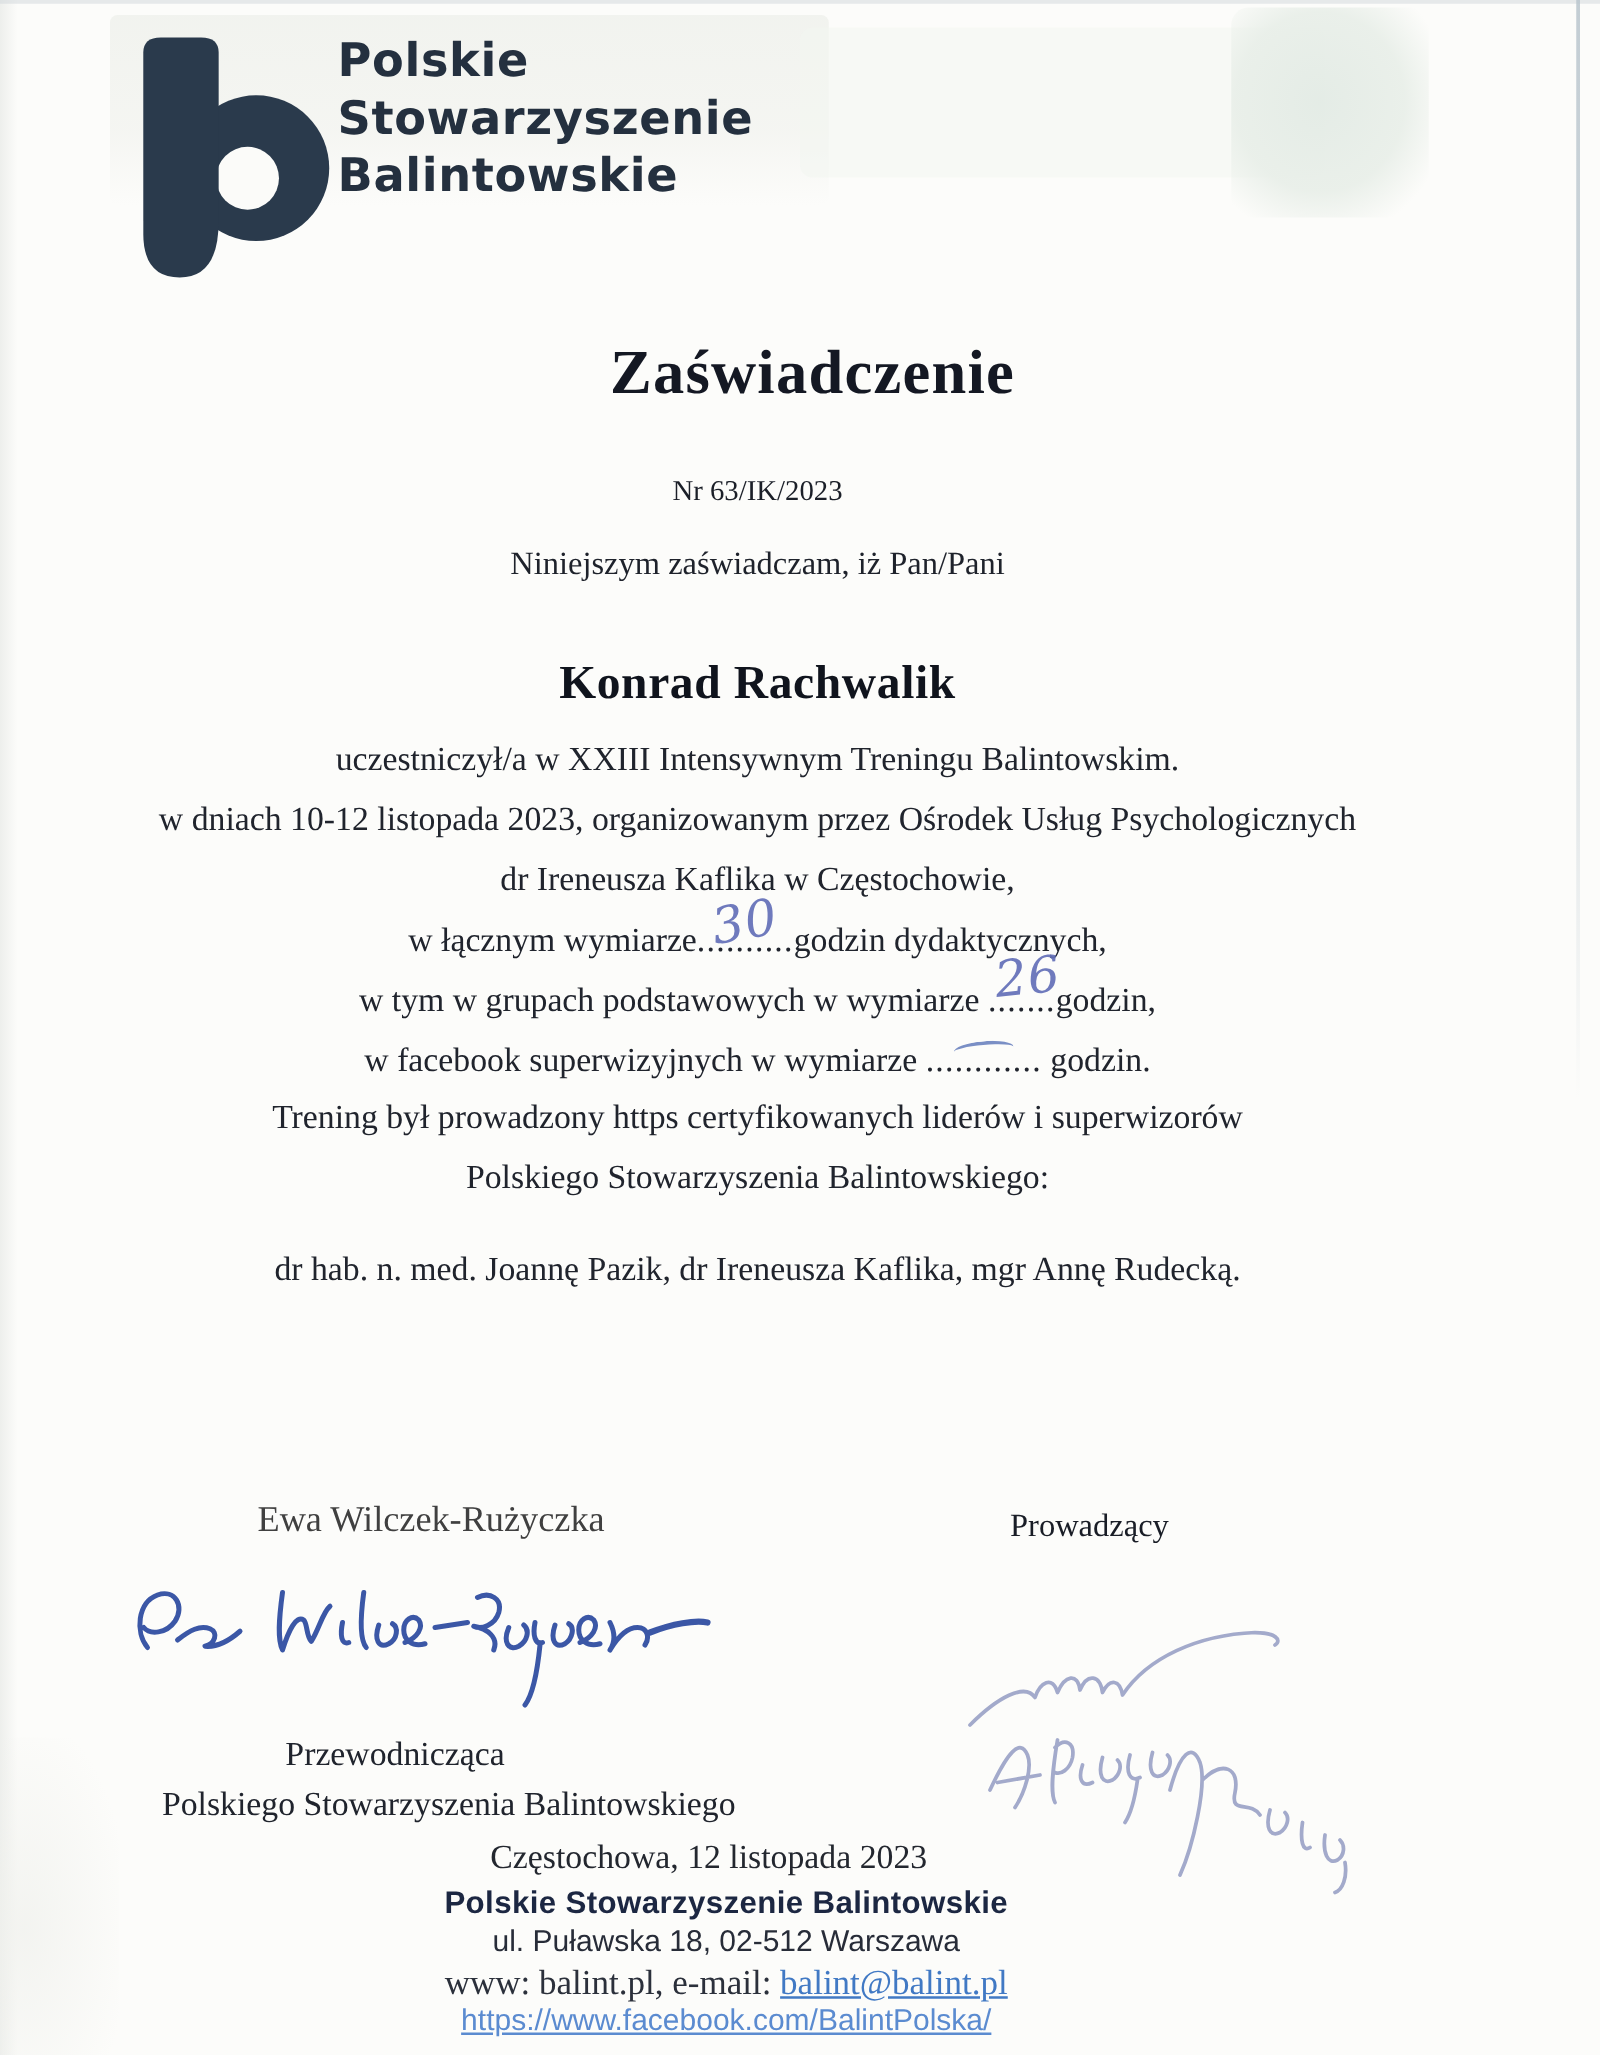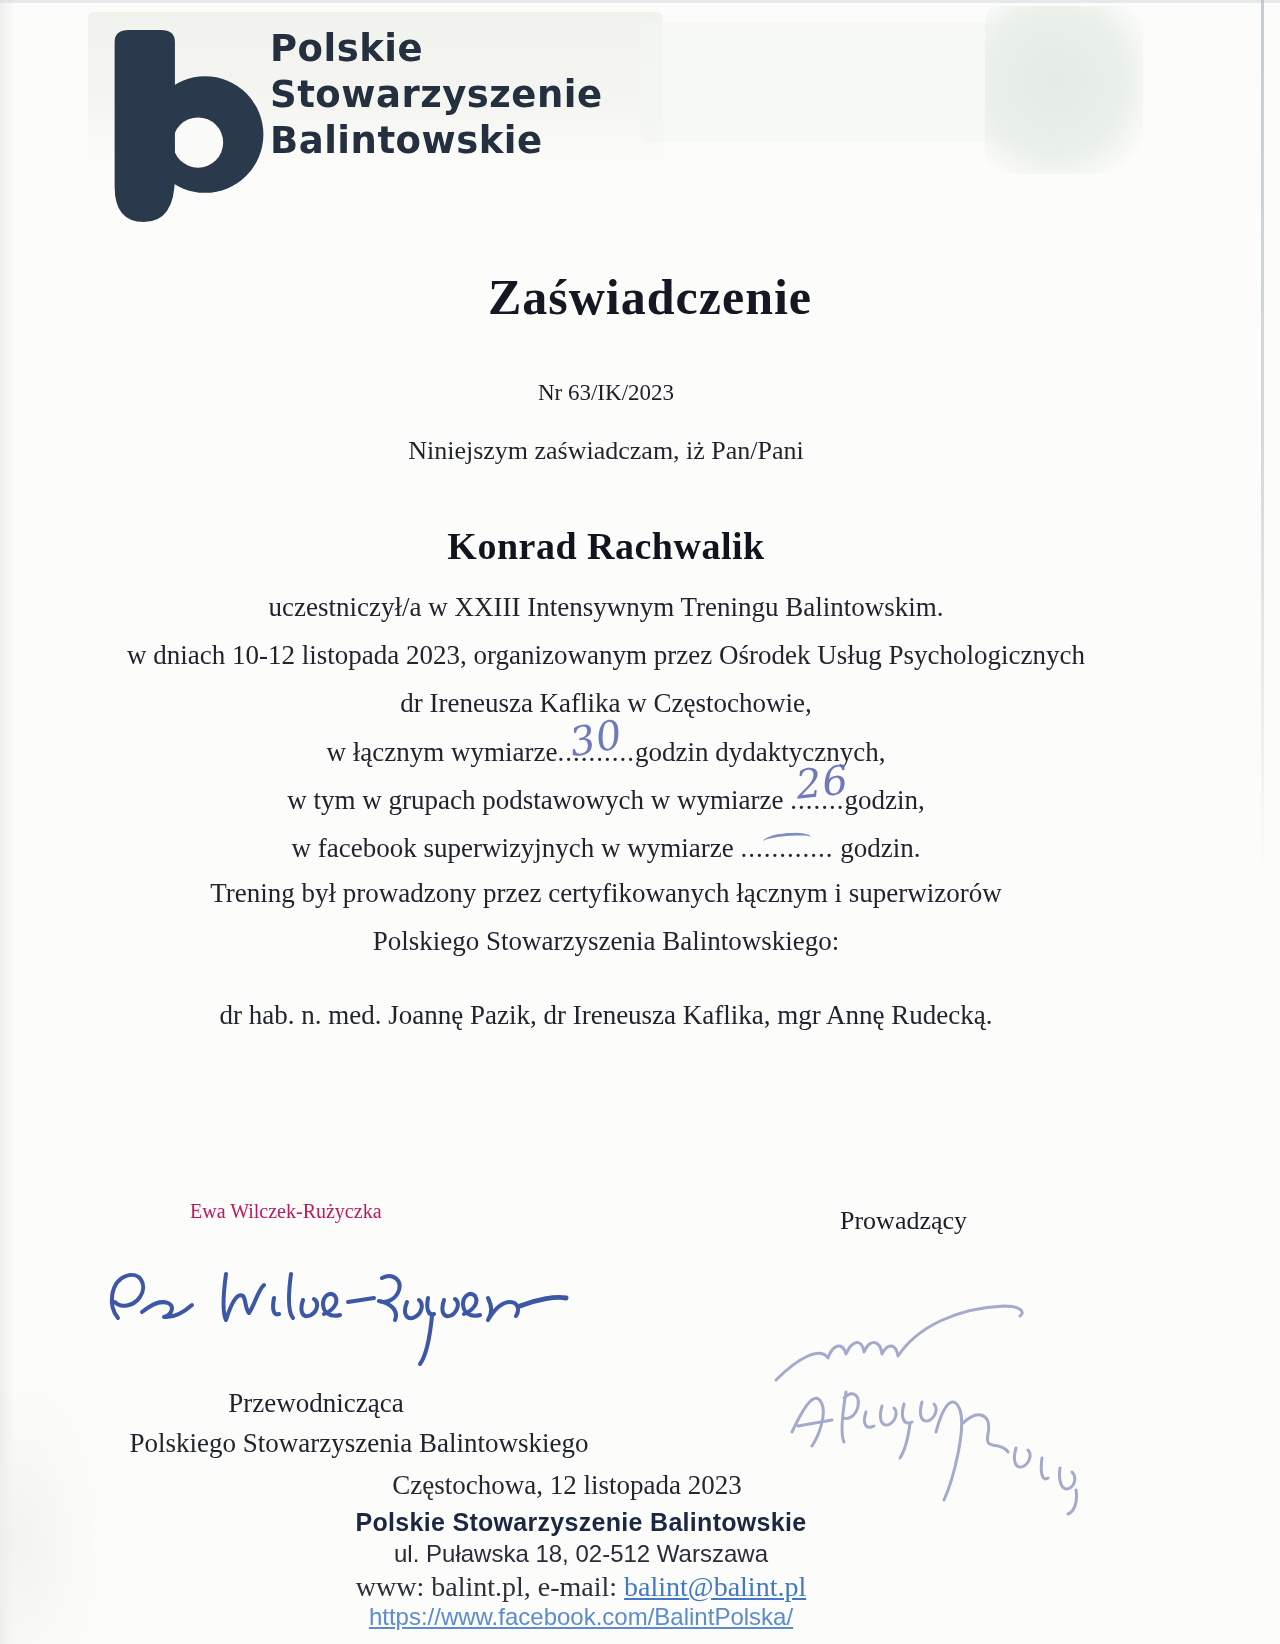--- a/index.html
+++ b/index.html
@@ -49,22 +49,22 @@
   .dots-wrap{position:relative;display:inline-block;letter-spacing:1px;}
   .hand-num{
     position:absolute;left:50%;top:-22px;transform:translateX(-50%) rotate(-10deg);
     font-family:"DejaVu Serif", serif;font-style:italic;
     font-size:40px;color:#6470b8;font-weight:normal;opacity:.92;}
   .hand-num.n26{transform:translateX(-40%) rotate(-6deg);top:-26px;}
   .sup-dash{position:absolute;left:50%;top:0px;transform:translateX(-50%) rotate(-5deg);
     width:48px;height:10px;border-top:3px solid #5a74b8;border-radius:50%;opacity:.8;}
 
   
-  .sig-name-left{position:absolute;left:190px;top:1200px;font-size:20px;color:#be185d;}
-  .sig-label-right{position:absolute;left:840px;top:1206px;font-size:26px;color:#191d26;text-align:right;}
+  .sig-name-left{position:absolute;left:206px;top:1200px;font-size:29px;color:#404040;}
+  .sig-label-right{position:absolute;left:808px;top:1206px;font-size:26px;color:#191d26;text-align:right;}
   .sig-left-svg{position:absolute;left:102px;top:1240px;}
   .sig-right-svg{position:absolute;left:758px;top:1262px;}
   .col-role{position:absolute;left:0;width:632px;text-align:center;font-size:27px;color:#20242d;}
   .role1{top:1388px;} .role2{top:1428px;padding-left:43px;}
   .place-date{position:absolute;left:0;width:1134px;text-align:center;top:1470px;
     font-size:27px;color:#23272f;}
 
   
   .col-footer{position:absolute;left:16px;width:1130px;text-align:center;
     font-family:"Liberation Sans", sans-serif;}
@@ -113,21 +113,21 @@
   </div>
 
   <div class="col-main bodyline l5">
     <span>w tym w grupach podstawowych w wymiarze </span><span class="dots-wrap"><span>.......</span><span class="hand-num n26">26</span></span><span>godzin,</span>
   </div>
 
   <div class="col-main bodyline l6">
     <span>w facebook superwizyjnych w wymiarze </span><span class="dots-wrap"><span>............</span><span class="sup-dash"></span></span><span> godzin.</span>
   </div>
 
-  <div class="col-main bodyline l7">Trening był prowadzony przez certyfikowanych łącznym i superwizorów</div>
+  <div class="col-main bodyline l7">Trening był prowadzony https certyfikowanych liderów i superwizorów</div>
   <div class="col-main bodyline l8">Polskiego Stowarzyszenia Balintowskiego:</div>
   <div class="col-main bodyline l9">dr hab. n. med. Joannę Pazik, dr Ireneusza Kaflika, mgr Annę Rudecką.</div>
 
   <div class="sig-name-left">Ewa Wilczek-Rużyczka</div>
   <div class="sig-label-right">Prowadzący</div>
 
   <svg class="sig-left-svg" width="470" height="150" viewBox="0 0 470 150" fill="none" stroke="#3b57a6" stroke-width="4" stroke-linecap="round" stroke-linejoin="round">
     <path d="M16,78 C6,66 8,42 24,36 C38,31 46,45 38,57 C31,67 18,68 13,62 M40,72 C50,64 58,60 66,63 C73,66 70,75 62,77 C72,78 82,72 90,65"></path>
     <path d="M124,34 C121,56 120,72 124,80 C129,64 135,52 141,56 C144,59 143,69 147,73 C153,64 156,50 162,45 M172,58 C170,68 171,76 177,74 M189,34 C186,56 186,72 191,78 M201,60 C197,72 201,79 209,75 C216,71 217,62 212,59 M222,74 C232,70 237,62 233,56 C228,51 221,56 221,64 C221,72 228,78 238,75"></path>
     <path d="M246,62 L272,58 M280,38 C290,33 300,39 297,50 C294,60 283,64 277,61 C288,63 297,70 293,80 M305,62 C300,74 305,81 313,77 C320,73 322,64 317,60 M326,58 C324,68 326,76 332,74 M330,76 C328,96 324,116 318,124 M342,60 C338,72 342,79 350,75 C356,71 358,62 353,59 M362,74 C372,70 377,62 373,56 C368,51 361,56 361,64 C361,72 368,78 378,75 M386,58 C390,66 390,74 386,80 C392,70 400,62 408,62 C416,62 418,70 414,76"></path>

